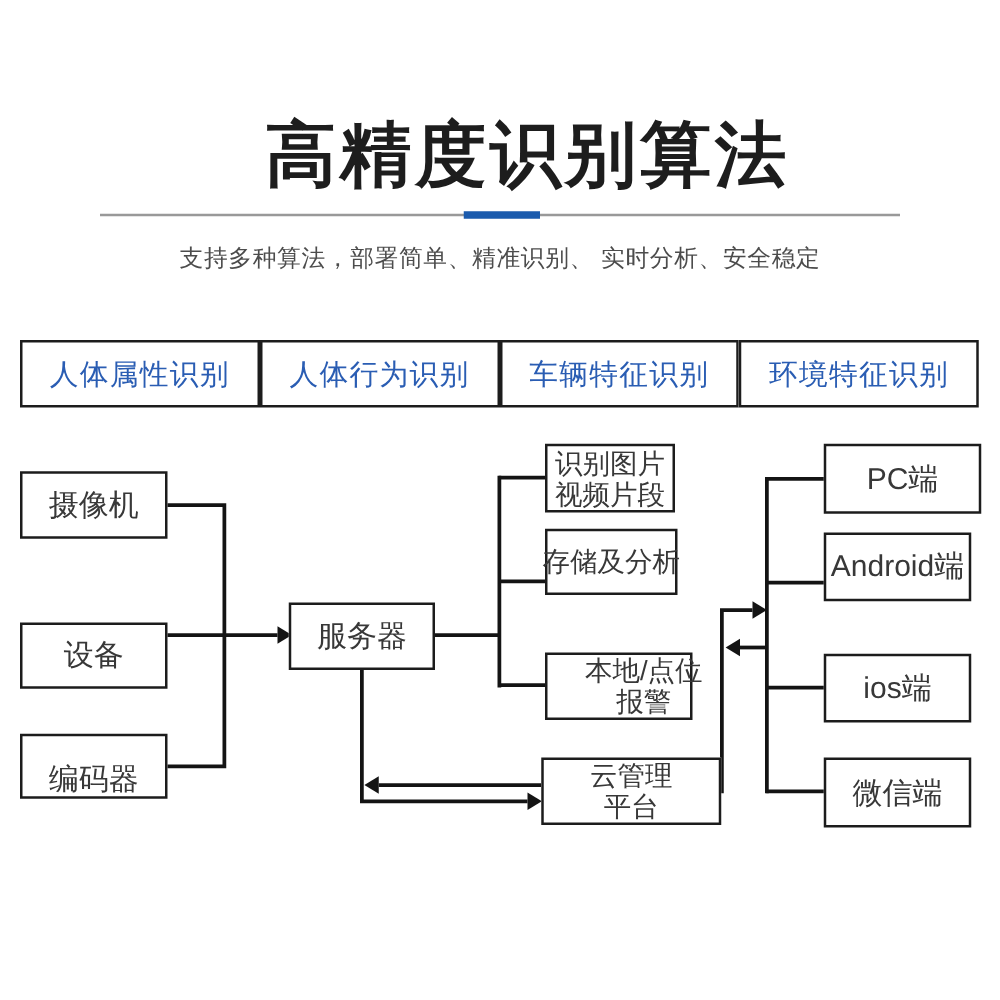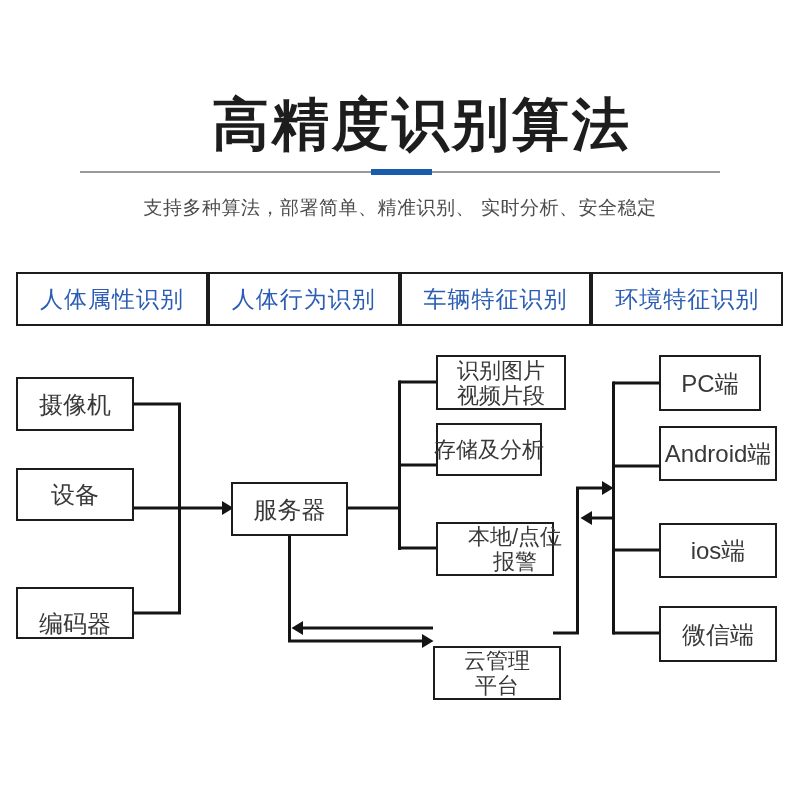--- a/index.html
+++ b/index.html
@@ -29,28 +29,28 @@
   svg.wires polygon { fill:#141414; stroke:none; }
   .node {
     position:absolute; border:2px solid #1c1c1c; background:#fff;
     display:flex; flex-direction:column; align-items:center; justify-content:center;
     font-size:24px; color:#383838; line-height:27px; text-align:center; white-space:nowrap;
   }
   .node.sm { font-size:22px; line-height:25px; }
   .node span:empty { display:none; }
   
   .n-camera  { left:16px;  top:377px; width:118px; height:54px; }
-  .n-device  { left:16px;  top:468px; width:118px; height:53px; }
+  .n-device  { left:16px;  top:498px; width:118px; height:53px; }
   .n-encoder { left:16px;  top:587px; width:118px; height:52px;justify-content:flex-end; }
   .n-server  { left:231px; top:482px; width:117px; height:54px; }
-  .n-recog   { left:436px; top:355px; width:130px; height:55px; }
+  .n-recog   { left:436px; top:355px; width:104px; height:55px; }
   .n-storage { left:436px; top:423px; width:106px; height:53px;text-align:center; }
   .n-alarm   { left:436px; top:522px; width:118px; height:54px;padding-left:40px; }
-  .n-cloud   { left:433px; top:606px; width:128px; height:54px;margin-top:40px; }
-  .n-pc      { left:659px; top:355px; width:102px; height:56px; }
+  .n-cloud   { left:433px; top:606px; width:144px; height:54px; }
+  .n-pc      { left:659px; top:355px; width:126px; height:56px; }
   .n-android { left:659px; top:426px; width:118px; height:55px; }
   .n-ios     { left:659px; top:523px; width:118px; height:55px; }
   .n-wechat  { left:659px; top:606px; width:118px; height:56px; }
 </style>
 </head>
 <body>
 
 <div class="canvas">
 
   <div class="title">高精度识别算法</div>

